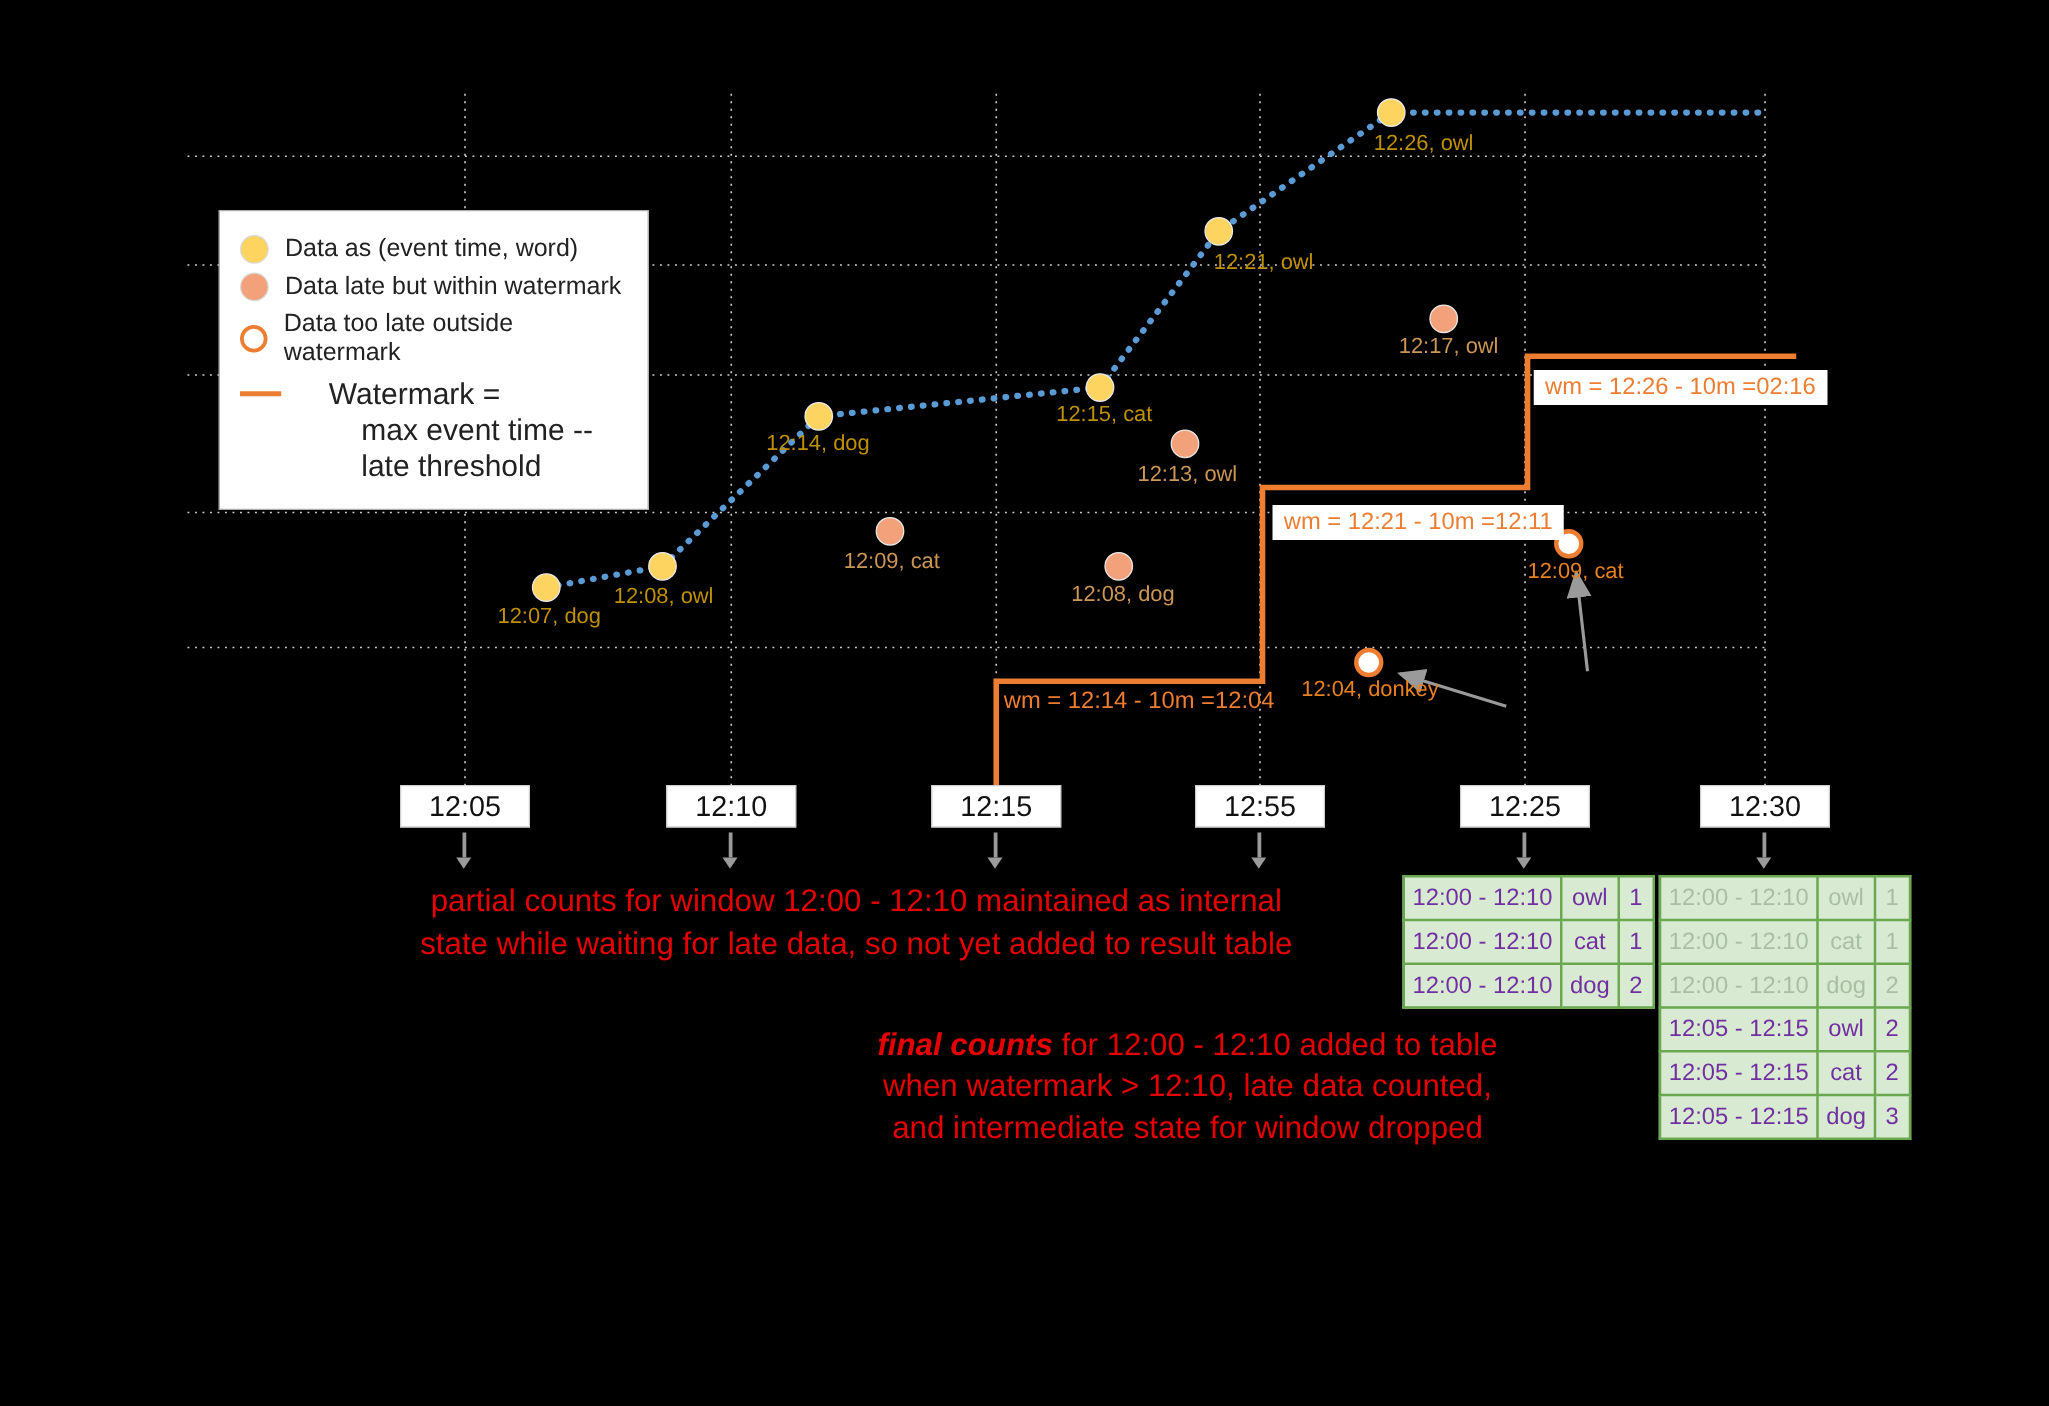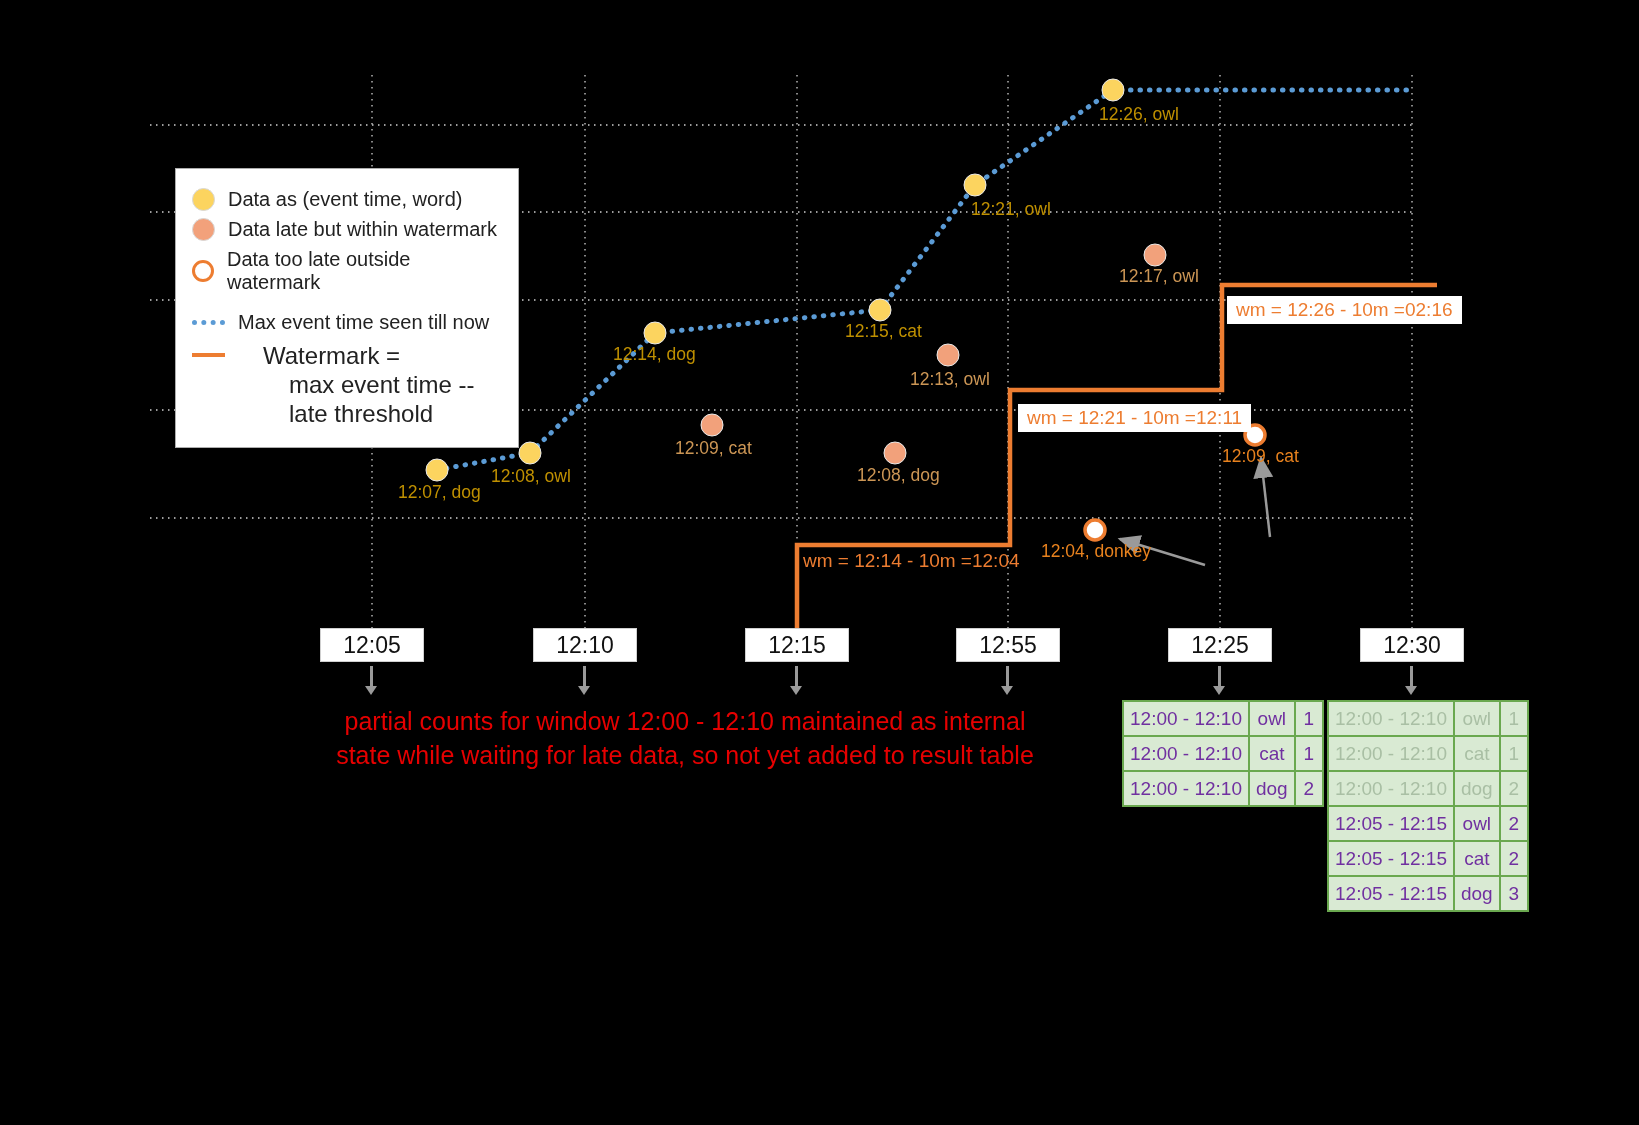--- a/index.html
+++ b/index.html
@@ -113,24 +113,20 @@
       <span class="lg-txt">Data as (event time, word)</span>
     </div>
     <div class="lg-row">
       <span class="lg-dot late"></span>
       <span class="lg-txt">Data late but within watermark</span>
     </div>
     <div class="lg-row">
       <span class="lg-dot toolate"></span>
       <span class="lg-txt">Data too late outside watermark</span>
     </div>
-    <div class="lg-row line-row">
-      <span class="lg-line blue"></span>
-      <span class="lg-txt">Max event time seen till now</span>
-    </div>
     <div class="lg-row wm-row">
       <span class="lg-line orange"></span>
       <div class="wm-text">
         <div>Watermark =</div>
         <div class="indent">max event time -- late threshold</div>
       </div>
     </div>
   </div>
 
   <div class="pt-label on" style="left:398px;top:482px">12:07, dog</div>
@@ -164,20 +160,25 @@
   <div class="down-arrow" style="left:795px;top:666px"></div>
   <div class="down-arrow" style="left:1006px;top:666px"></div>
   <div class="down-arrow" style="left:1218px;top:666px"></div>
   <div class="down-arrow" style="left:1410px;top:666px"></div>
 
   <div class="red-note" style="left:300px;top:704px;width:770px">
     <div>partial counts for window 12:00 - 12:10 maintained as internal</div>
     <div>state while waiting for late data, so not yet added  to result table</div>
   </div>
 
+  <div class="red-note" style="left:690px;top:820px;width:520px;line-height:33px">
+    <div><span class="emph">final counts</span><span> for 12:00 - 12:10 added to table</span></div>
+    <div>when watermark &gt; 12:10, late data counted,</div>
+    <div>and intermediate state for window dropped</div>
+  </div>
 
 
   <table class="result-table" style="left:1122px;top:700px">
     <tbody>
         <tr>
       <td class="win">12:00 - 12:10</td>
       <td class="word">owl</td>
       <td class="cnt">1</td>
     </tr>
     <tr>

